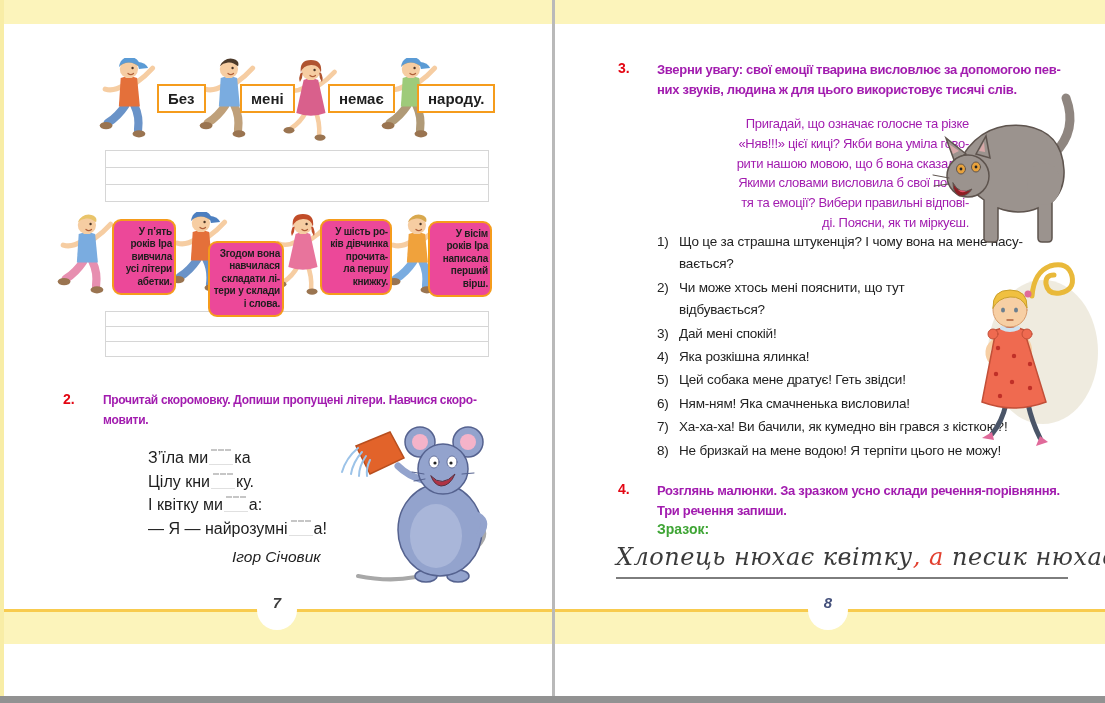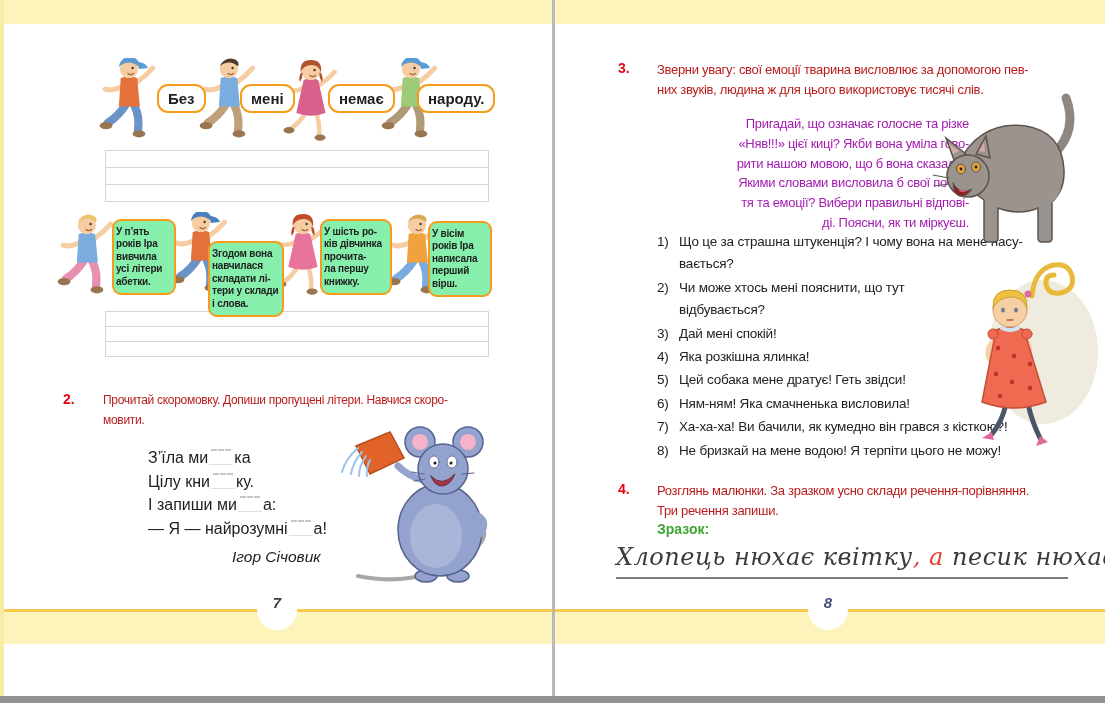--- a/index.html
+++ b/index.html
@@ -20,33 +20,33 @@
   .pagenum-8{color:#45517c;}
 
   
   .ruled{position:absolute;left:105px;width:384px;border:1.5px solid #d6d6d6;box-sizing:border-box;background:#fff;}
   .ruled .rrow{border-bottom:1.5px solid #d6d6d6;}
   .ruled .rrow:last-child{border-bottom:none;}
   #ruled1 .rrow{height:16px;}
   #ruled2 .rrow{height:14px;}
 
   
-  .word-card{position:absolute;background:#fff;border:2.5px solid #f59c1c;border-radius:11px;
+  .word-card{position:absolute;background:#fff;border:2.5px solid #f59c1c;border-radius:0;
              padding:4px 9px;font-weight:bold;font-size:15px;z-index:2;color:#1e1e1e;}
-  .info-card{position:absolute;background:#86efac;border:2.5px solid #f59c1c;border-radius:9px;
-             font-weight:bold;font-size:10px;line-height:12.4px;letter-spacing:-0.2px;text-align:left;
+  .info-card{position:absolute;background:#ec4899;border:2.5px solid #f59c1c;border-radius:9px;
+             font-weight:bold;font-size:10px;line-height:12.4px;letter-spacing:-0.2px;text-align:right;
              white-space:pre-line;padding:5px 2px;z-index:2;box-sizing:border-box;color:#1e1e1e;}
 
   .kid{position:absolute;z-index:1;--skin:#f6cda2;--shoe:#9a7450;}
   .illus{position:absolute;z-index:1;}
 
   
   .task{position:absolute;display:flex;}
   .task-num{color:#e30613;font-weight:bold;font-size:14px;width:40px;flex:none;}
-  .task-text{font-weight:normal;font-size:13px;line-height:20px;letter-spacing:-0.3px;white-space:pre-line;color:#b91c1c;}
+  .task-text{font-weight:bold;font-size:13px;line-height:20px;letter-spacing:-0.3px;white-space:pre-line;color:#a21caf;}
   .task-left .task-text{font-size:12px;line-height:19.5px;}
 
   .paragraph{position:absolute;left:657px;top:114px;width:312px;font-weight:normal;font-size:13px;
              letter-spacing:-0.3px;line-height:19.8px;white-space:pre-line;color:#a21caf;text-align:right;}
 
   .answers{position:absolute;left:657px;top:231px;width:434px;}
   .answer{display:flex;font-size:13.5px;letter-spacing:-0.2px;line-height:22.4px;margin-bottom:1px;color:#222;}
   .answer-num{width:22px;flex:none;}
   .answer-text{white-space:pre-line;}
 
@@ -186,21 +186,21 @@
 
     <div class="task task-left" style="left:63px;top:391px;width:430px;">
       <span class="task-num">2.</span>
       <div class="task-text">Прочитай скоромовку. Допиши пропущені літери. Навчися скоро-
 мовити.</div>
     </div>
 
     <div class="poem">
       <div class="poem-line"><span>З’їла ми</span><span class="blank"></span><span>ка</span></div>
       <div class="poem-line"><span>Цілу кни</span><span class="blank"></span><span>ку.</span></div>
-      <div class="poem-line"><span>І запиши ми</span><span class="blank"></span><span>а:</span></div>
+      <div class="poem-line"><span>І квітку ми</span><span class="blank"></span><span>а:</span></div>
       <div class="poem-line"><span>— Я — найрозумні</span><span class="blank"></span><span>а!</span></div>
       <div class="poem-author">Ігор Січовик</div>
     </div>
 
     <svg class="illus" style="left:328px;top:424px;" width="200" height="168" viewBox="0 0 200 168">
       <g stroke-linecap="round">
         <path d="M30,152 Q100,166 150,122 Q160,112 154,102" stroke="#a8a8a8" stroke-width="4" fill="none"></path>
         <path d="M28,22 L62,8 L76,34 L42,50 Z" fill="#e2632a" stroke="#b84e1e" stroke-width="1.5"></path>
         <path d="M30,24 Q18,34 14,48 M34,28 Q25,38 23,50 M38,32 Q31,42 31,52 M42,36 Q38,44 39,52" stroke="#9cc3e8" stroke-width="2" fill="none"></path>
         <ellipse cx="98" cy="152" rx="11" ry="6" fill="#93a3cd" stroke="#55628f" stroke-width="1.5"></ellipse>

